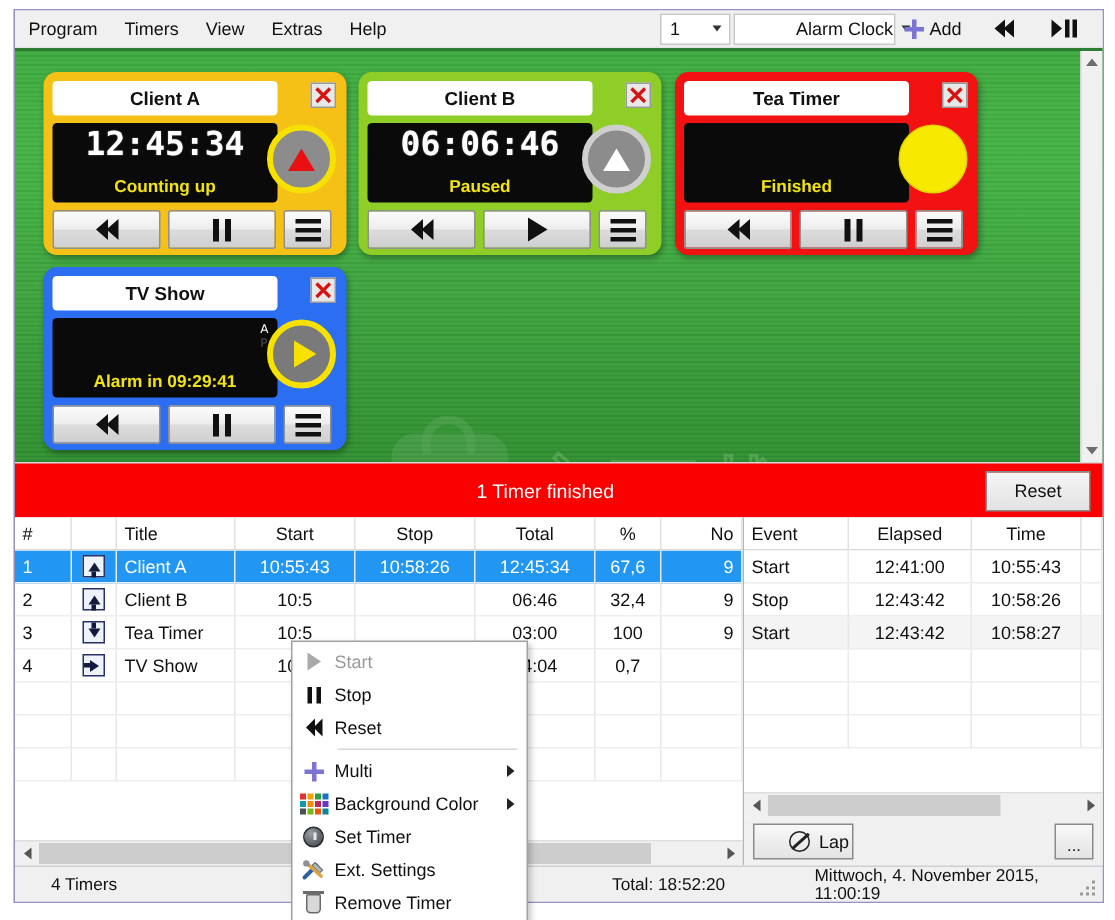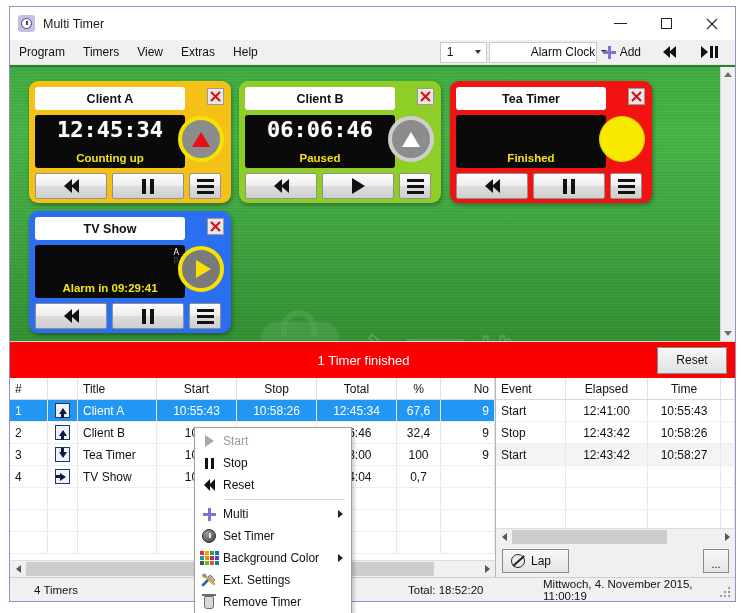--- a/index.html
+++ b/index.html
@@ -309,21 +309,21 @@
   .hs-thumb { position: absolute; top: 1px; height: 14px; background: #cdcdcd; }
 
   .bottom-tools {
     height: 32px; flex: 0 0 32px; background: #f0f0f0;
     display: flex; align-items: center; justify-content: space-between;
     padding: 0 6px;
   }
   .lap-btn {
     width: 67px; height: 24px; border: 1px solid #8a8a8a;
     background: linear-gradient(180deg,#f8f8f8,#e4e4e4);
-    display: flex; align-items: center; gap: 6px; padding-left: 8px;
+    display: flex; align-items: center; gap: 6px; padding-left: 23px;
     font-size: 12px; color: #111;
   }
   .lap-ico {
     width: 14px; height: 14px; border-radius: 50%; border: 1.5px solid #222;
     position: relative;
   }
   .lap-ico:after {
     content: ""; position: absolute; left: -1px; top: 5px; width: 15px; height: 1.5px;
     background: #222; transform: rotate(-42deg);
   }
@@ -385,39 +385,20 @@
   .ci-clock:after { content:"";position:absolute;left:6px;top:3px;width:1.5px;height:5px;background:#e8e8e8; }
   .ci-tools { position: relative; width: 16px; height: 14px; }
   .ci-trash { width:10px;height:13px;border:1.5px solid #6b6b6b;border-radius:1px 1px 3px 3px;background:#d8d8d8;position:relative; }
   .ci-trash:before { content:"";position:absolute;left:-3px;top:-3px;width:14px;height:2px;background:#6b6b6b; }
 </style>
 </head>
 <body>
 
 <div id="app">
 
-  <div class="titlebar">
-    <div class="app-icon">
-      <div class="watchface"></div>
-    </div>
-    <div class="app-title">Multi Timer</div>
-    <div class="win-btns">
-      <div class="win-btn">
-          <div class="wb-min"></div>
-        </div>
-      <div class="win-btn">
-          <div class="wb-max"></div>
-        </div>
-      <div class="win-btn wb-close">
-        <svg width="12" height="12" viewBox="0 0 12 12">
-            <path d="M1 1 L11 11 M11 1 L1 11" stroke="#222" stroke-width="1.1" fill="none"></path>
-          </svg>
-      </div>
-    </div>
-  </div>
 
   <div class="menubar">
     <div class="menu-item">Program</div>
     <div class="menu-item">Timers</div>
     <div class="menu-item">View</div>
     <div class="menu-item">Extras</div>
     <div class="menu-item">Help</div>
     <div class="tb-spacer"></div>
 
     <div class="tb-combo cbo-num">
@@ -860,26 +841,20 @@
         </div>
       <div class="ctx-label">Reset</div>
     </div>
     <div class="ctx-sep"></div>
     <div class="ctx-item">
       <div class="ctx-ico">
           <div class="ci-plus"></div>
         </div>
       <div class="ctx-label">Multi</div>
       <div class="ctx-sub"></div>
-    </div>
-    <div class="ctx-item">
-      <div class="ctx-ico">
-          <div class="ci-clock"></div>
-        </div>
-      <div class="ctx-label">Set Timer</div>
     </div>
     <div class="ctx-item">
       <div class="ctx-ico">
         <div class="ci-palette">
           <span style="background:#e03131"></span>
             <span style="background:#f59f00"></span>
             <span style="background:#2f9e44"></span>
             <span style="background:#1971c2"></span>
           <span style="background:#1098ad"></span>
             <span style="background:#f08c00"></span>
@@ -889,20 +864,26 @@
             <span style="background:#74b816"></span>
             <span style="background:#e8590c"></span>
             <span style="background:#0c8599"></span>
         </div>
       </div>
       <div class="ctx-label">Background Color</div>
       <div class="ctx-sub"></div>
     </div>
     <div class="ctx-item">
       <div class="ctx-ico">
+          <div class="ci-clock"></div>
+        </div>
+      <div class="ctx-label">Set Timer</div>
+    </div>
+    <div class="ctx-item">
+      <div class="ctx-ico">
         <svg class="ci-tools" viewBox="0 0 16 14" width="16" height="14">
           <path d="M2 12 L10 4" stroke="#2b5fa8" stroke-width="2.6" stroke-linecap="round"></path>
           <path d="M9 2 L14 7 L12 9 L7 4 Z" fill="#b0b4bb" stroke="#6b7078" stroke-width="0.8"></path>
           <path d="M13 11 L4 3" stroke="#d9a441" stroke-width="2.4" stroke-linecap="round"></path>
           <circle cx="3.2" cy="2.6" r="2.1" fill="#8c8f95"></circle>
         </svg>
       </div>
       <div class="ctx-label">Ext. Settings</div>
     </div>
     <div class="ctx-item">

